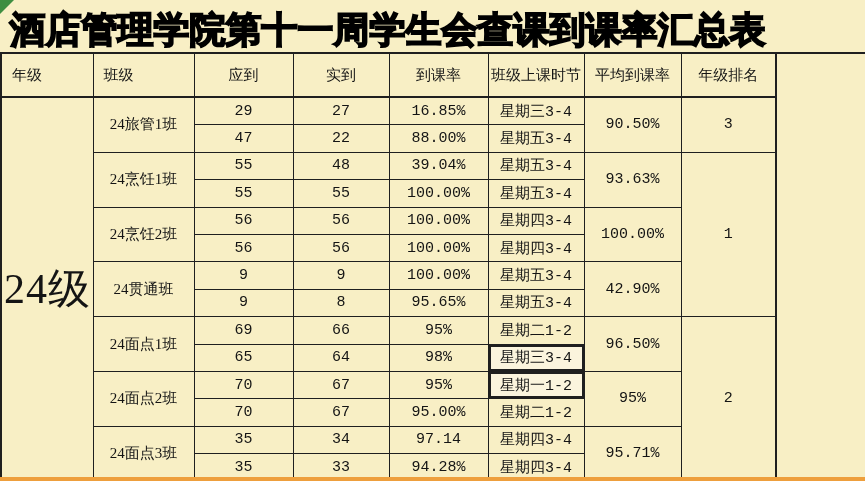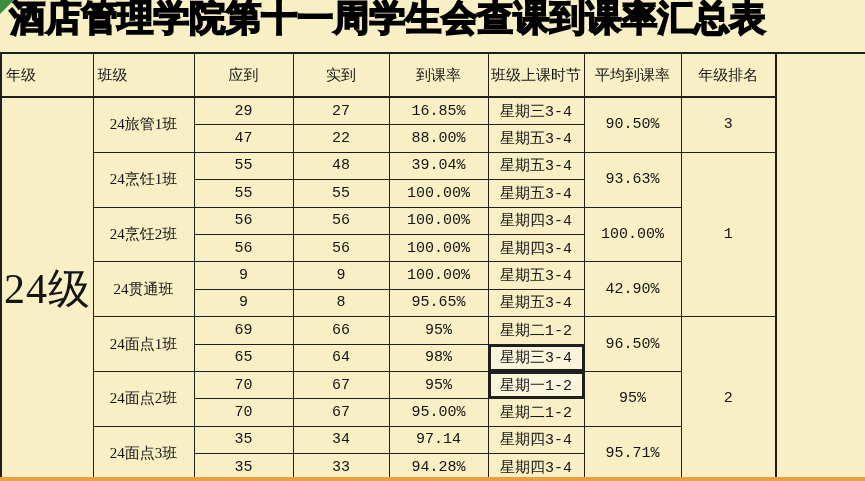--- a/index.html
+++ b/index.html
@@ -7,42 +7,42 @@
     width:865px;height:481px;overflow:hidden;position:relative;
     background:#F8EFC5;
     font-family:"Liberation Serif","DejaVu Serif",serif;
     color:#141414;
   }
   .corner-triangle{
     position:absolute;top:0;left:0;width:0;height:0;z-index:5;
     border-top:14px solid #3E8E41;border-right:14px solid transparent;
   }
   .title{
-    position:absolute;top:0;left:0;width:775px;height:36px;
+    position:absolute;top:12px;left:0;width:775px;height:36px;
     display:flex;align-items:center;justify-content:center;
     font-family:"DejaVu Sans","Liberation Sans",sans-serif;
     font-weight:bold;font-size:36px;color:#000;
     -webkit-text-stroke:1.8px #000;letter-spacing:0px;white-space:nowrap;
   }
   .title-underline{
     position:absolute;top:52px;left:0;width:865px;height:2px;background:#1F1F1F;
   }
   table{
     position:absolute;top:52px;left:0;
     border-collapse:collapse;table-layout:fixed;width:776px;
     border:2px solid #1F1F1F;
   }
   th,td{
     border:1px solid #1F1F1F;padding:0 2px;text-align:center;
     vertical-align:middle;font-size:15px;font-weight:normal;
     overflow:hidden;white-space:nowrap;
   }
   thead th{height:42px;border-bottom:2px solid #1F1F1F;}
   tbody td{height:26.4px;}
-  .al{text-align:left;padding-left:4px;}
+  .al{text-align:left;padding-left:10px;}
   .num{font-family:"Liberation Mono","DejaVu Sans Mono",monospace;font-size:15px;}
   .grade{
     font-family:"Liberation Serif","DejaVu Serif",serif;
     font-size:42px;letter-spacing:1px;
   }
   .sel{
     background:#FBF4DD;
     box-shadow:inset 0 0 0 2px #1F1F1F;
   }
   .bottom-bar{

